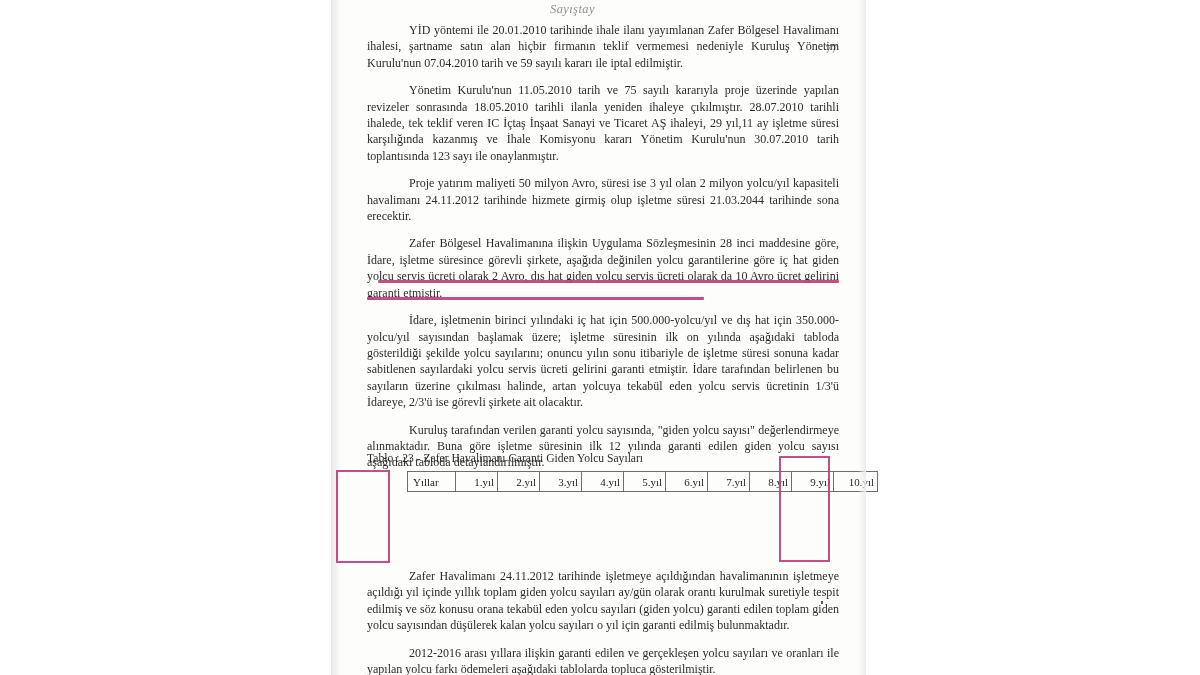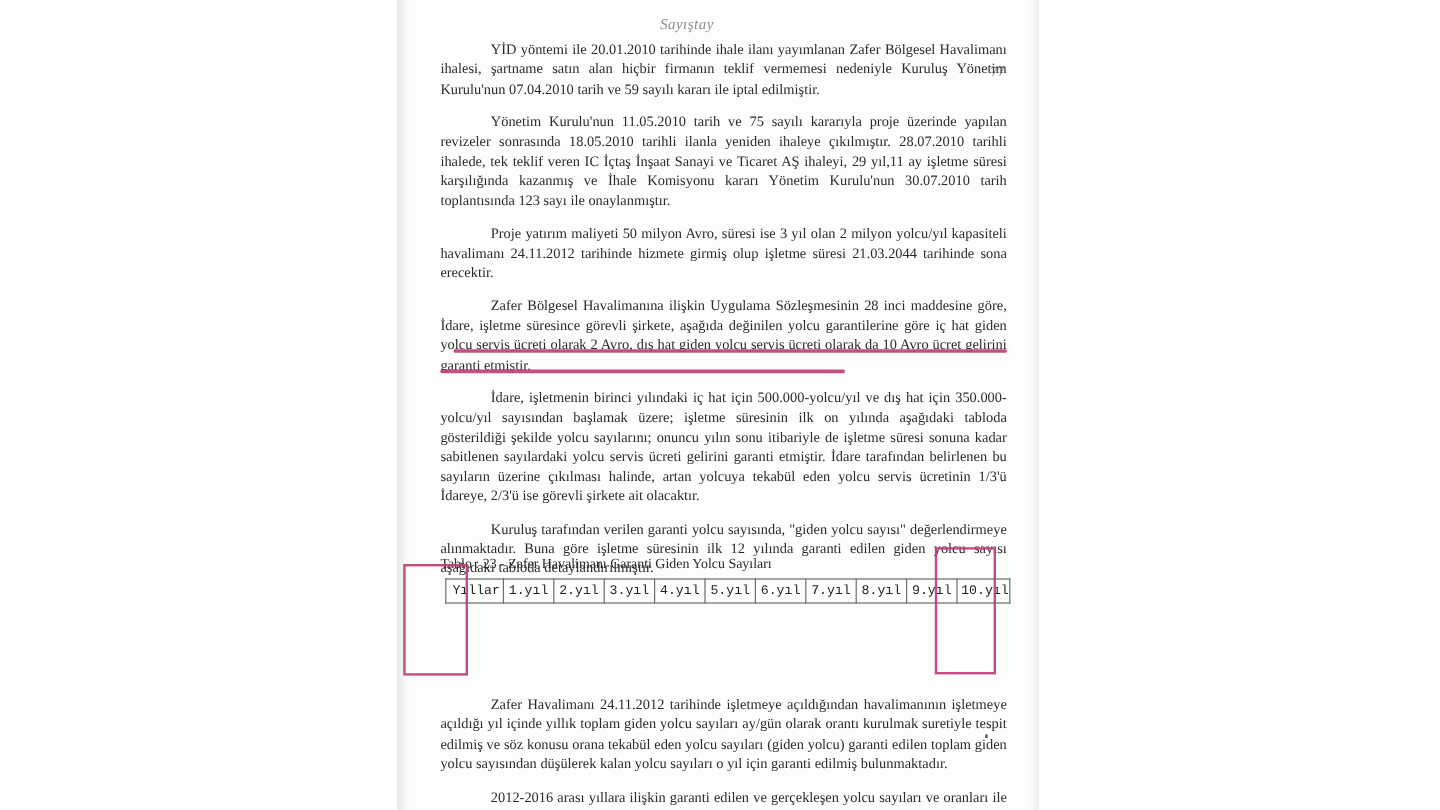--- a/index.html
+++ b/index.html
@@ -41,21 +41,21 @@
   .page-sheet:after {
     content: "";
     position: absolute;
     right: 0; top: 0; bottom: 0;
     width: 8px;
     background: linear-gradient(to left, #ededeb, rgba(253,253,252,0));
   }
   .page-inner {
     position: absolute;
     left: 14px;
-    top: 11px;
+    top: 0;
     width: 506px;
     height: 545px;
   }
 
   
   .run-head {
     position: absolute;
     left: 0; top: 2px;
     width: 506px;
     height: 16px;
@@ -123,29 +123,30 @@
   .tbl-holder {
     position: absolute;
     left: 26px;
     top: 471px;
     width: 470px;
   }
   table.data {
     border-collapse: collapse;
     table-layout: fixed;
     width: 470px;
-    font-family: Liberation Mono, monospace;
+    font-family: Liberation Serif, serif;
     color: #252525;
+    margin-left: 36px;
   }
   table.data td, table.data th {
     border: 1px solid #6d6d6d;
     font-weight: normal;
     font-size: 11px;
     padding: 2px 3px;
-    text-align: center;
+    text-align: right;
     vertical-align: middle;
     height: 14px;
     background: #fdfdfc;
   }
   table.data td.rowlab, table.data th.rowlab {
     text-align: left;
     padding-left: 5px;
     width: 44px;
   }
   table.data tr.hdr td { height: 15px; }

